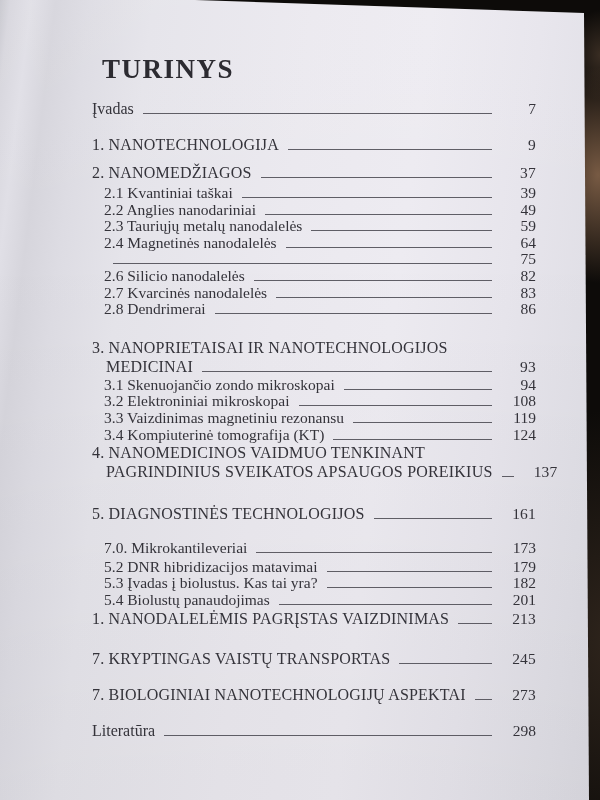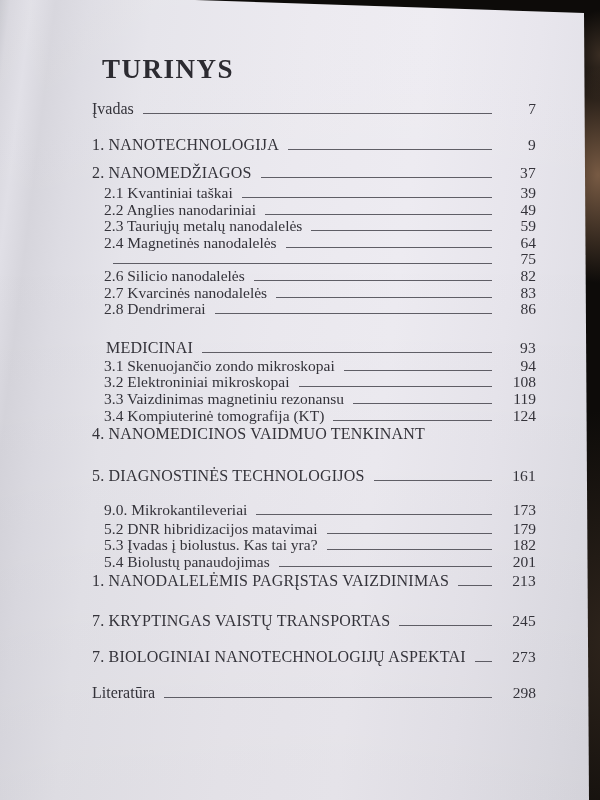--- a/index.html
+++ b/index.html
@@ -134,20 +134,21 @@
           </div>
         </div>
         <div class="row sub">
           <div class="lead">
             <span class="lbl">2.8 Dendrimerai</span>
             <div class="leader"></div>
             <span class="num">86</span>
           </div>
         </div>
         <div class="row chapter">
+          <div class="l1"><span class="lbl">3. NANOPRIETAISAI IR NANOTECHNOLOGIJOS</span></div>
           <div class="lead l2">
             <span class="lbl">MEDICINAI</span>
             <div class="leader"></div>
             <span class="num">93</span>
           </div>
         </div>
         <div class="row sub">
           <div class="lead">
             <span class="lbl">3.1 Skenuojančio zondo mikroskopai</span>
             <div class="leader"></div>
@@ -170,31 +171,36 @@
         </div>
         <div class="row sub">
           <div class="lead">
             <span class="lbl">3.4 Kompiuterinė tomografija (KT)</span>
             <div class="leader"></div>
             <span class="num">124</span>
           </div>
         </div>
         <div class="row chapter">
           <div class="l1"><span class="lbl">4. NANOMEDICINOS VAIDMUO TENKINANT</span></div>
+          <div class="lead l2">
+            <span class="lbl">PAGRINDINIUS SVEIKATOS APSAUGOS POREIKIUS</span>
+            <div class="leader"></div>
+            <span class="num">137</span>
+          </div>
         </div>
         <div class="row chapter">
           <div class="lead">
             <span class="lbl">5. DIAGNOSTINĖS TECHNOLOGIJOS</span>
             <div class="leader"></div>
             <span class="num">161</span>
           </div>
         </div>
         <div class="row sub">
           <div class="lead">
-            <span class="lbl">9.0. Mikrokantileveriai</span>
+            <span class="lbl">7.0. Mikrokantileveriai</span>
             <div class="leader"></div>
             <span class="num">173</span>
           </div>
         </div>
         <div class="row sub">
           <div class="lead">
             <span class="lbl">5.2 DNR hibridizacijos matavimai</span>
             <div class="leader"></div>
             <span class="num">179</span>
           </div>

